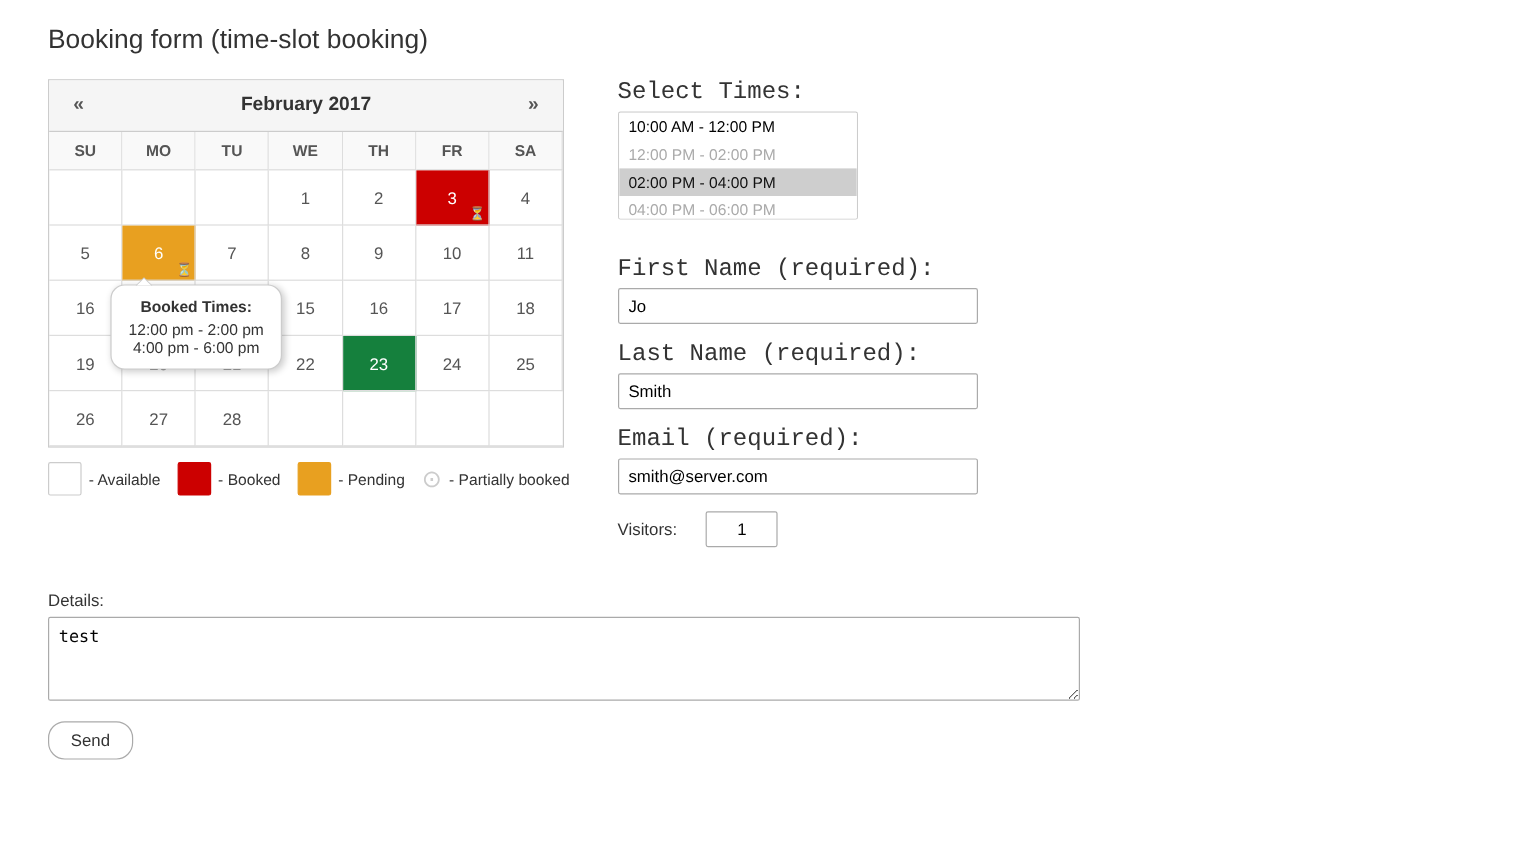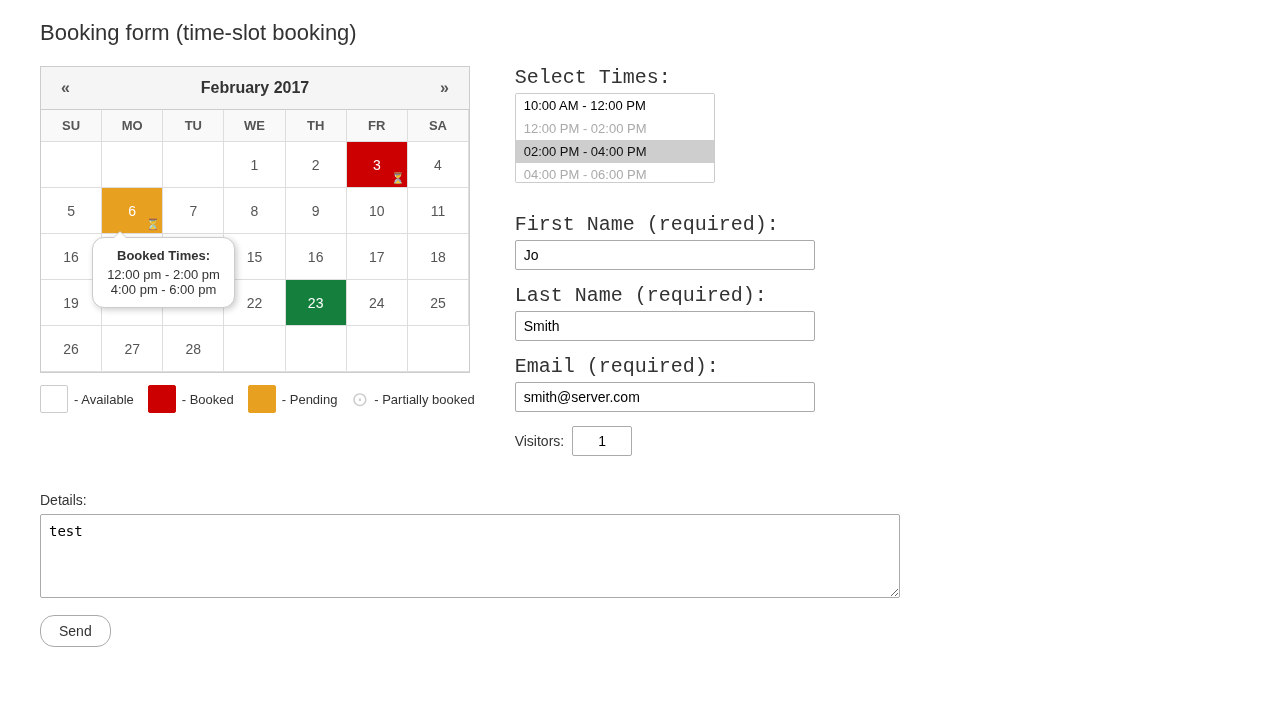--- a/index.html
+++ b/index.html
@@ -192,21 +192,21 @@
     .form-field input[type="email"] {
       width: 300px;
       padding: 6px 8px;
       border: 1px solid #aaa;
       border-radius: 2px;
       font-size: 14px;
     }
     .visitors-row {
       display: flex;
       align-items: center;
-      gap: 8px;
+      gap: 24px;
       margin-bottom: 16px;
     }
     .visitors-label {
       font-size: 14px;
     }
     .visitors-input {
       width: 60px;
       padding: 6px 8px;
       border: 1px solid #aaa;
       border-radius: 2px;
@@ -217,21 +217,21 @@
     .details-section {
       margin-top: 20px;
     }
     .details-label {
       font-size: 14px;
       margin-bottom: 6px;
     }
     .details-textarea {
       width: 860px;
       max-width: 100%;
-      height: 84px;
+      height: 70px;
       border: 1px solid #aaa;
       border-radius: 2px;
       padding: 8px;
       font-size: 14px;
       resize: vertical;
     }
     .send-btn {
       margin-top: 14px;
       padding: 7px 18px;
       background: #fff;

